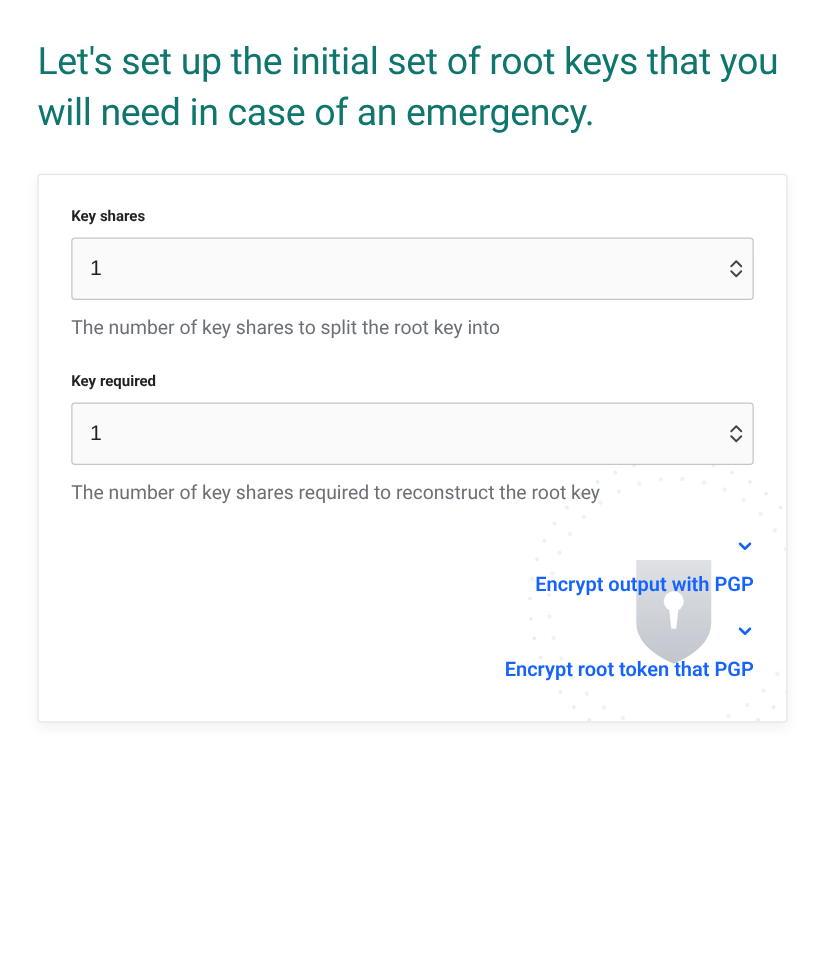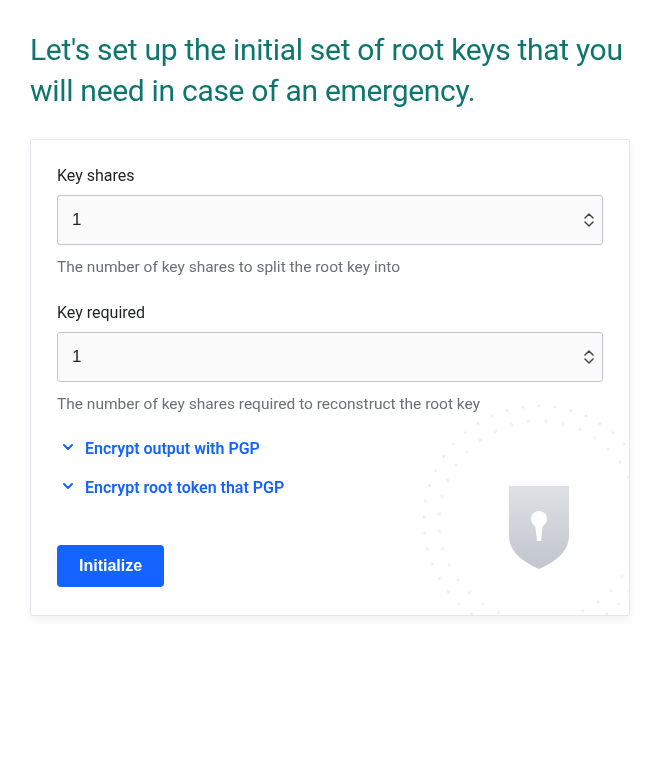--- a/index.html
+++ b/index.html
@@ -28,22 +28,22 @@
       padding: 26px 26px 28px 26px;
       box-shadow: 0 4px 10px rgba(0,0,0,0.06);
       position: relative;
       overflow: hidden;
     }
     .form-group {
       margin-bottom: 24px;
     }
     .field-label {
       display: block;
-      font-size: 16px;
-      font-weight: 400;
+      font-size: 12px;
+      font-weight: 700;
       color: #1f2124;
       margin-bottom: 10px;
     }
     .stepper-wrap {
       position: relative;
       width: 100%;
     }
     .stepper-input {
       width: 100%;
       height: 50px;
@@ -82,20 +82,21 @@
       display: flex;
       align-items: flex-end;
       gap: 10px;
       color: #1563ff;
       font-size: 16px;
       font-weight: 600;
       cursor: pointer;
       margin-top: 20px;
       margin-bottom: 4px;
       padding-left: 4px;
+      flex-direction: column;
     }
     .toggle-row + .toggle-row {
       margin-top: 20px;
     }
     .chevron {
       flex-shrink: 0;
     }
     .actions {
       margin-top: 48px;
     }
@@ -179,23 +180,20 @@
 
   <div class="toggle-row">
     <span class="chevron">
       <svg width="14" height="14" viewBox="0 0 14 14">
           <path d="M3 5 L7 9 L11 5" stroke="#1563ff" stroke-width="2" fill="none" stroke-linecap="round" stroke-linejoin="round"></path>
         </svg>
     </span>
     <span>Encrypt root token that PGP</span>
   </div>
 
-  <div class="actions">
-    <button class="btn-primary">Initialize</button>
-  </div>
 
   <div class="watermark">
     <svg width="260" height="260" viewBox="0 0 260 260">
       <g opacity="0.85">
 
         <g fill="#e9ebef">
           <circle cx="130" cy="130" r="1.5" transform="rotate(0 130 130) translate(0 -115)"></circle>
           <circle cx="130" cy="130" r="1.5" transform="rotate(8 130 130) translate(0 -115)"></circle>
           <circle cx="130" cy="130" r="1.5" transform="rotate(16 130 130) translate(0 -115)"></circle>
           <circle cx="130" cy="130" r="1.5" transform="rotate(24 130 130) translate(0 -115)"></circle>

